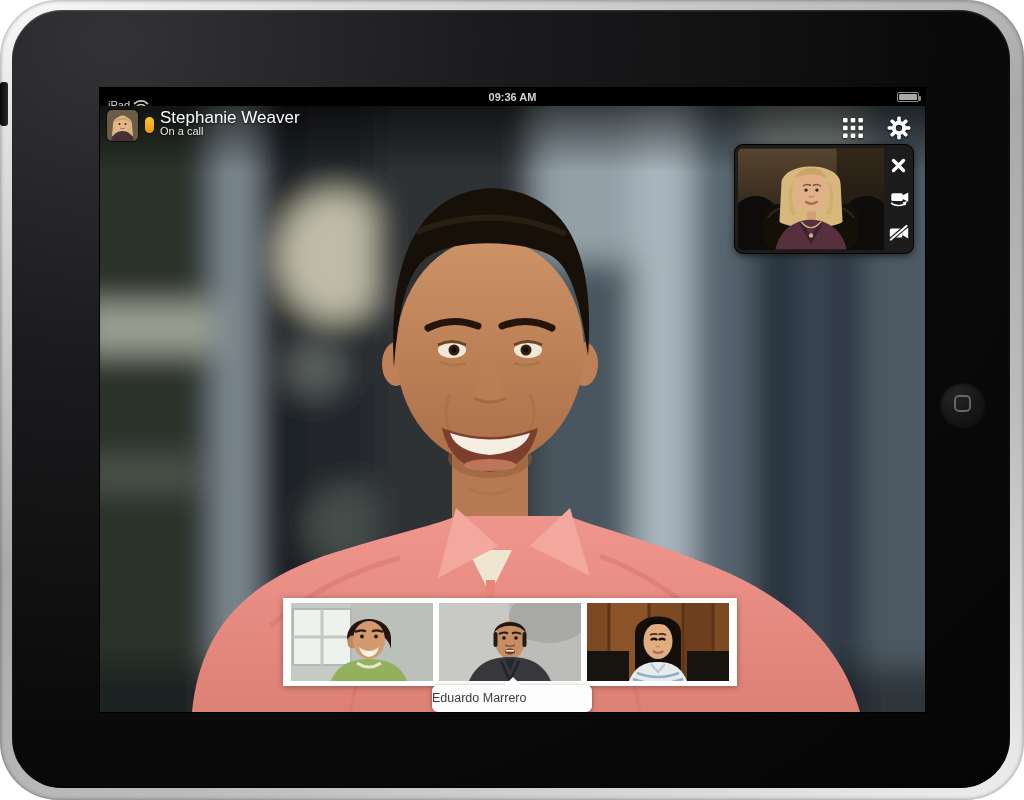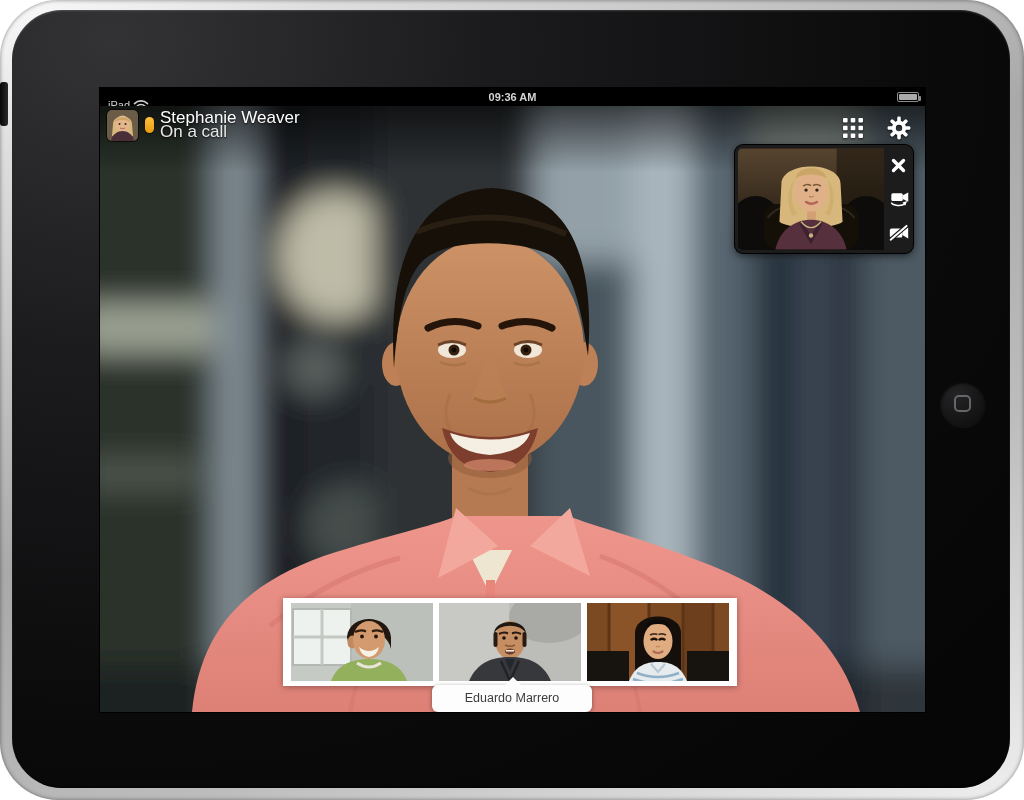--- a/index.html
+++ b/index.html
@@ -38,42 +38,42 @@
   .video-area svg{display:block;}
 
   
   .top-shade{position:absolute;left:0;top:18px;width:100%;height:66px;
     background:linear-gradient(rgba(0,0,0,.62),rgba(0,0,0,0));pointer-events:none;}
   .caller{position:absolute;left:7px;top:22px;display:flex;align-items:flex-start;}
   .caller-avatar{width:31px;height:31px;border-radius:5px;overflow:hidden;box-shadow:0 0 0 1px rgba(0,0,0,.6);}
   .presence{width:9px;height:16px;border-radius:5px;margin:7px 6px 0 7px;
     background:linear-gradient(#ffc23a,#e89a10);box-shadow:0 1px 1px rgba(0,0,0,.5);}
   .caller-name{color:#fff;font-size:17px;font-weight:normal;text-shadow:0 1px 2px rgba(0,0,0,.8);line-height:15px;}
-  .caller-status{color:#e8e8e8;font-size:17px;text-shadow:0 1px 2px rgba(0,0,0,.8);line-height:13px;}
+  .caller-status{color:#e8e8e8;font-size:11px;text-shadow:0 1px 2px rgba(0,0,0,.8);line-height:13px;}
 
   .toolbar-icons{position:absolute;right:14px;top:28px;display:flex;gap:22px;align-items:center;}
   .tool-btn{width:24px;height:24px;display:flex;align-items:center;justify-content:center;cursor:pointer;
     filter:drop-shadow(0 1px 1px rgba(0,0,0,.7));}
 
   
   .selfview{position:absolute;left:635px;top:57px;width:178px;height:108px;background:#1c1c1c;
     border-radius:8px;box-shadow:0 2px 8px rgba(0,0,0,.7),0 0 0 1px #000;}
   .selfview-video{position:absolute;left:3px;top:3px;width:146px;height:102px;border-radius:5px 0 0 5px;overflow:hidden;background:#2a2119;}
   .selfview-controls{position:absolute;right:0;top:0;width:29px;height:100%;display:flex;flex-direction:column;
     align-items:center;justify-content:space-between;padding:10px 0;}
   .sv-btn{width:20px;height:20px;display:flex;align-items:center;justify-content:center;cursor:pointer;}
 
   
   .filmstrip{position:absolute;left:183px;top:510px;width:454px;height:88px;background:#fff;
     box-shadow:0 1px 6px rgba(0,0,0,.35);display:flex;gap:6px;padding:5px 8px;}
   .thumb{width:142px;height:78px;overflow:hidden;background:#888;cursor:pointer;}
 
   
   .tooltip{position:absolute;left:332px;top:597px;width:160px;height:27px;background:#fdfdfd;border-radius:6px;
-    box-shadow:0 1px 4px rgba(0,0,0,.4);color:#3c3c3c;font-size:12.5px;line-height:26px;text-align:center;}
+    box-shadow:0 1px 4px rgba(0,0,0,.4);color:#3c3c3c;font-size:12.5px;line-height:26px;text-align:left;}
   .tooltip-arrow{position:absolute;left:72px;top:-8px;width:0;height:0;
     border-left:9px solid transparent;border-right:9px solid transparent;border-bottom:9px solid #fdfdfd;}
 </style>
 </head>
 <body>
 
 <div class="stage">
   <div class="ipad-shell"></div>
   <div class="ipad-face"></div>
   <div class="side-button"></div>

